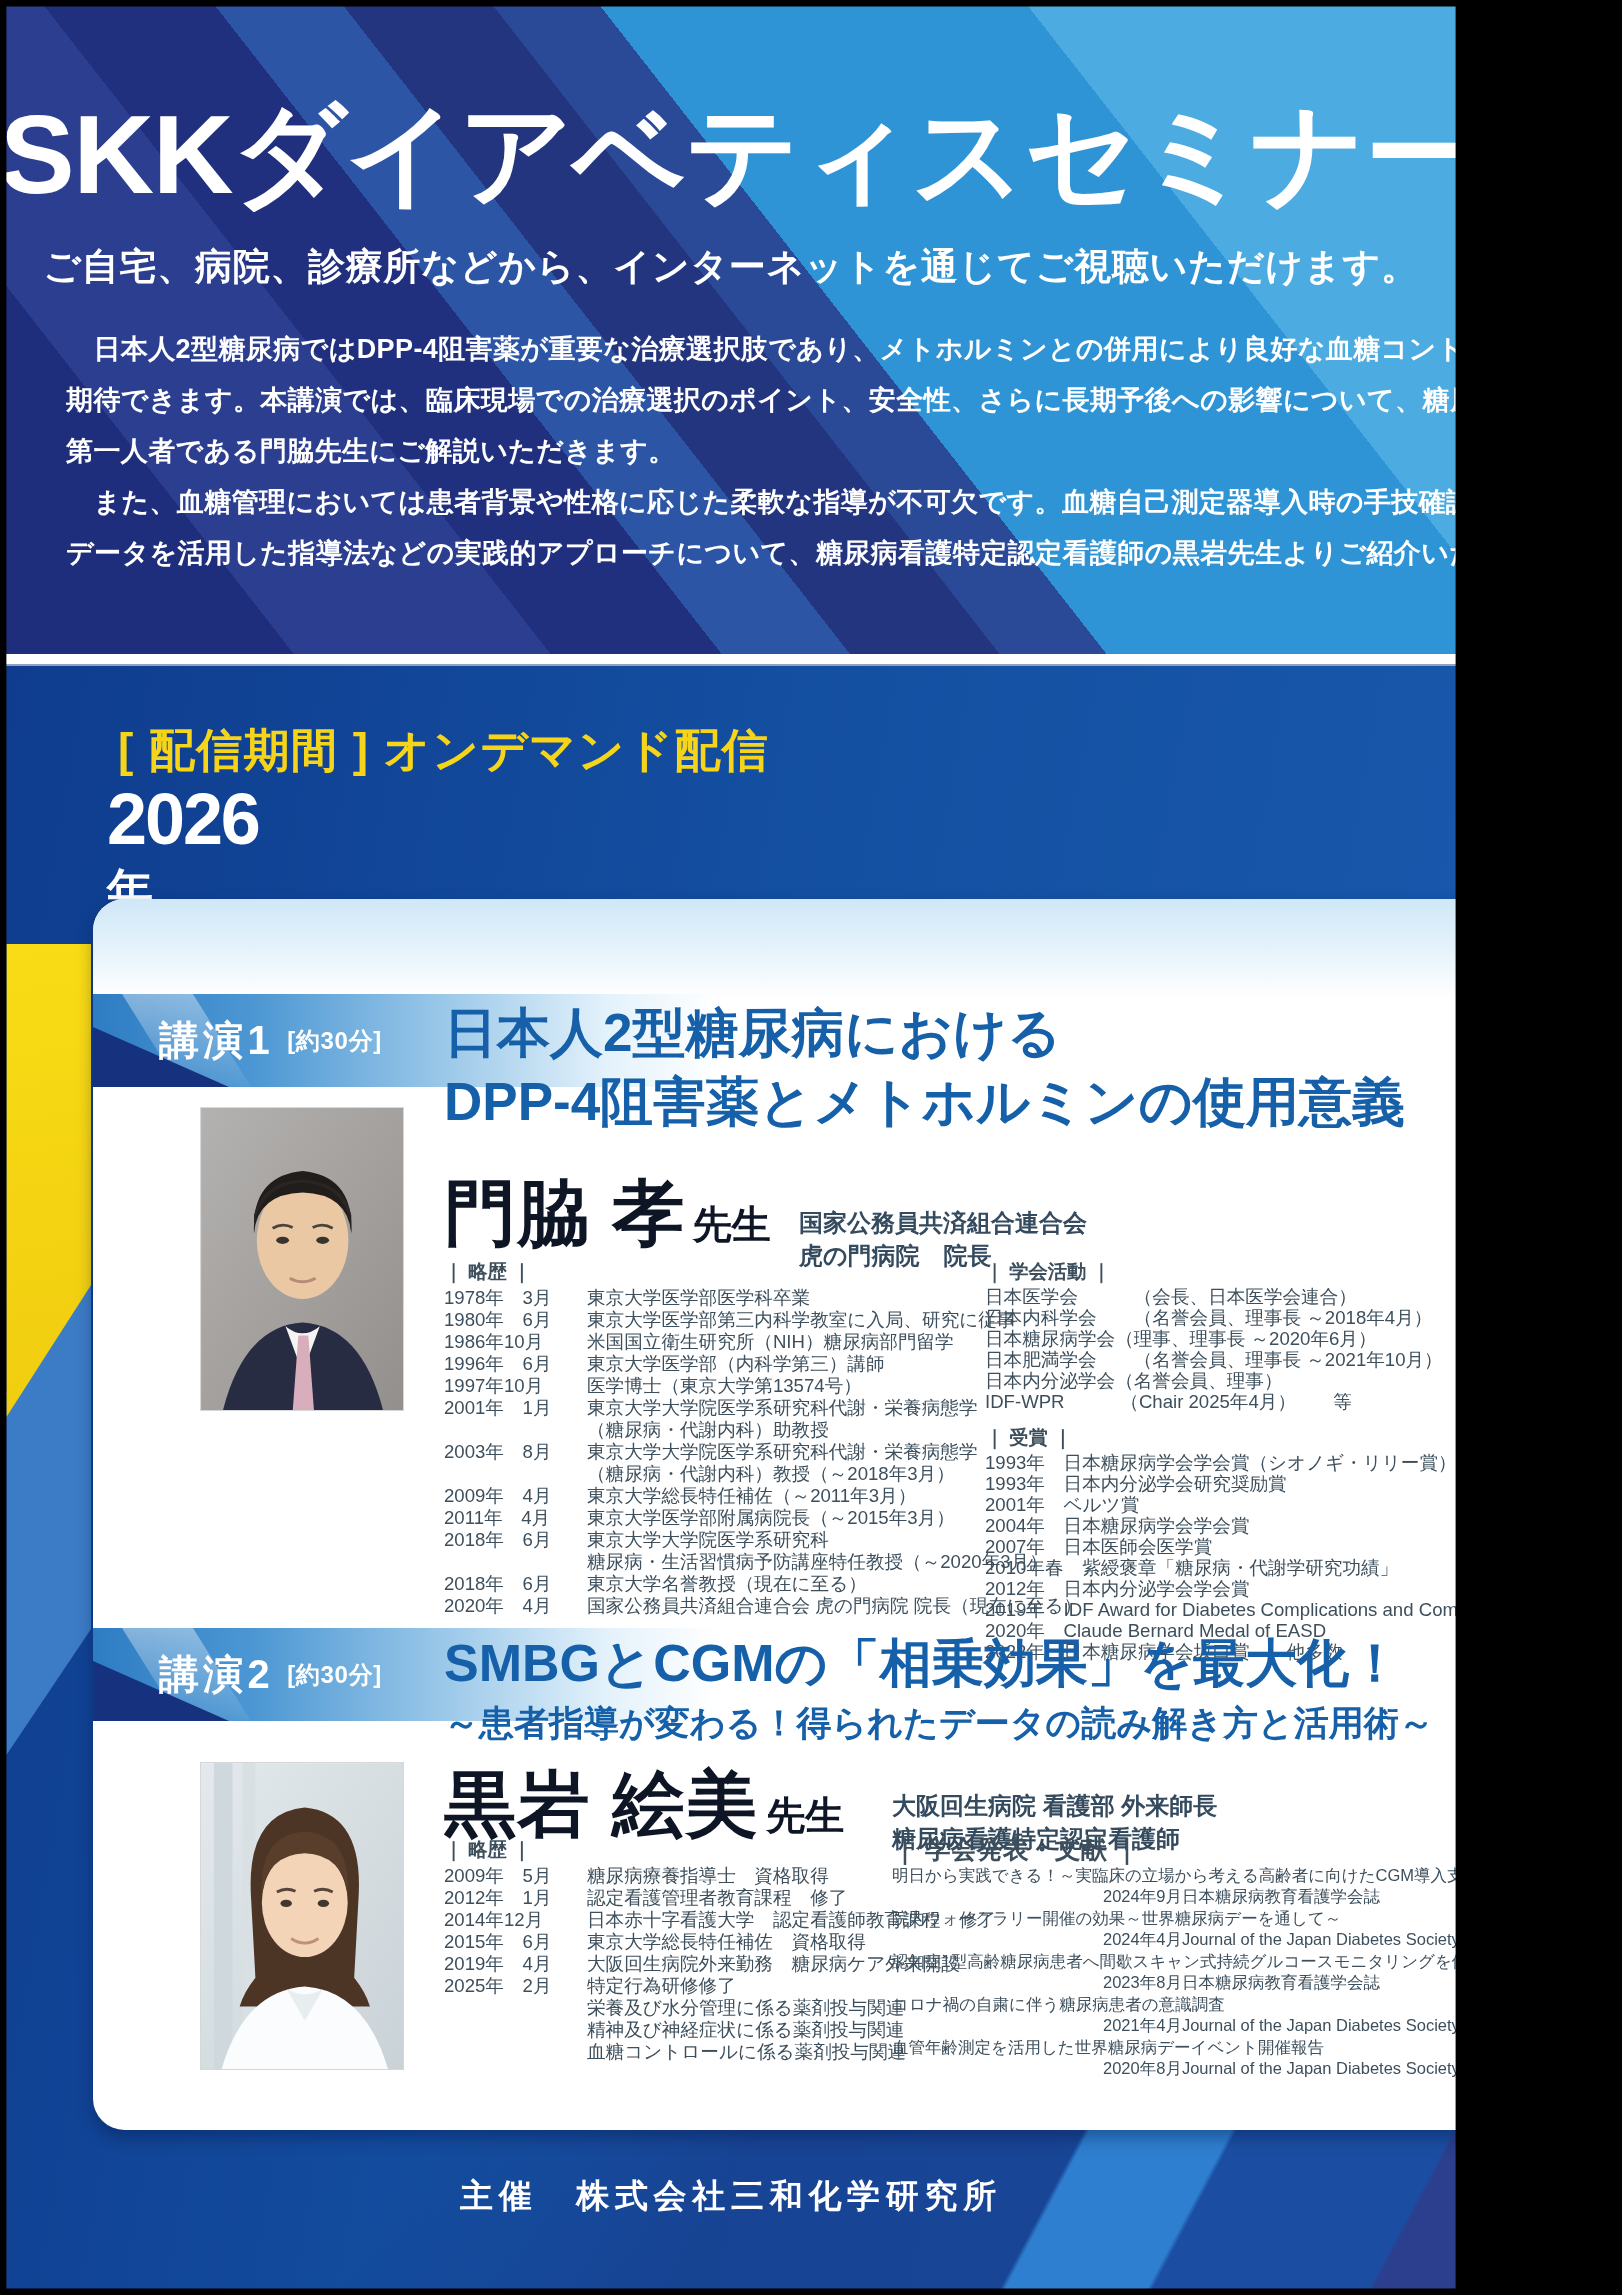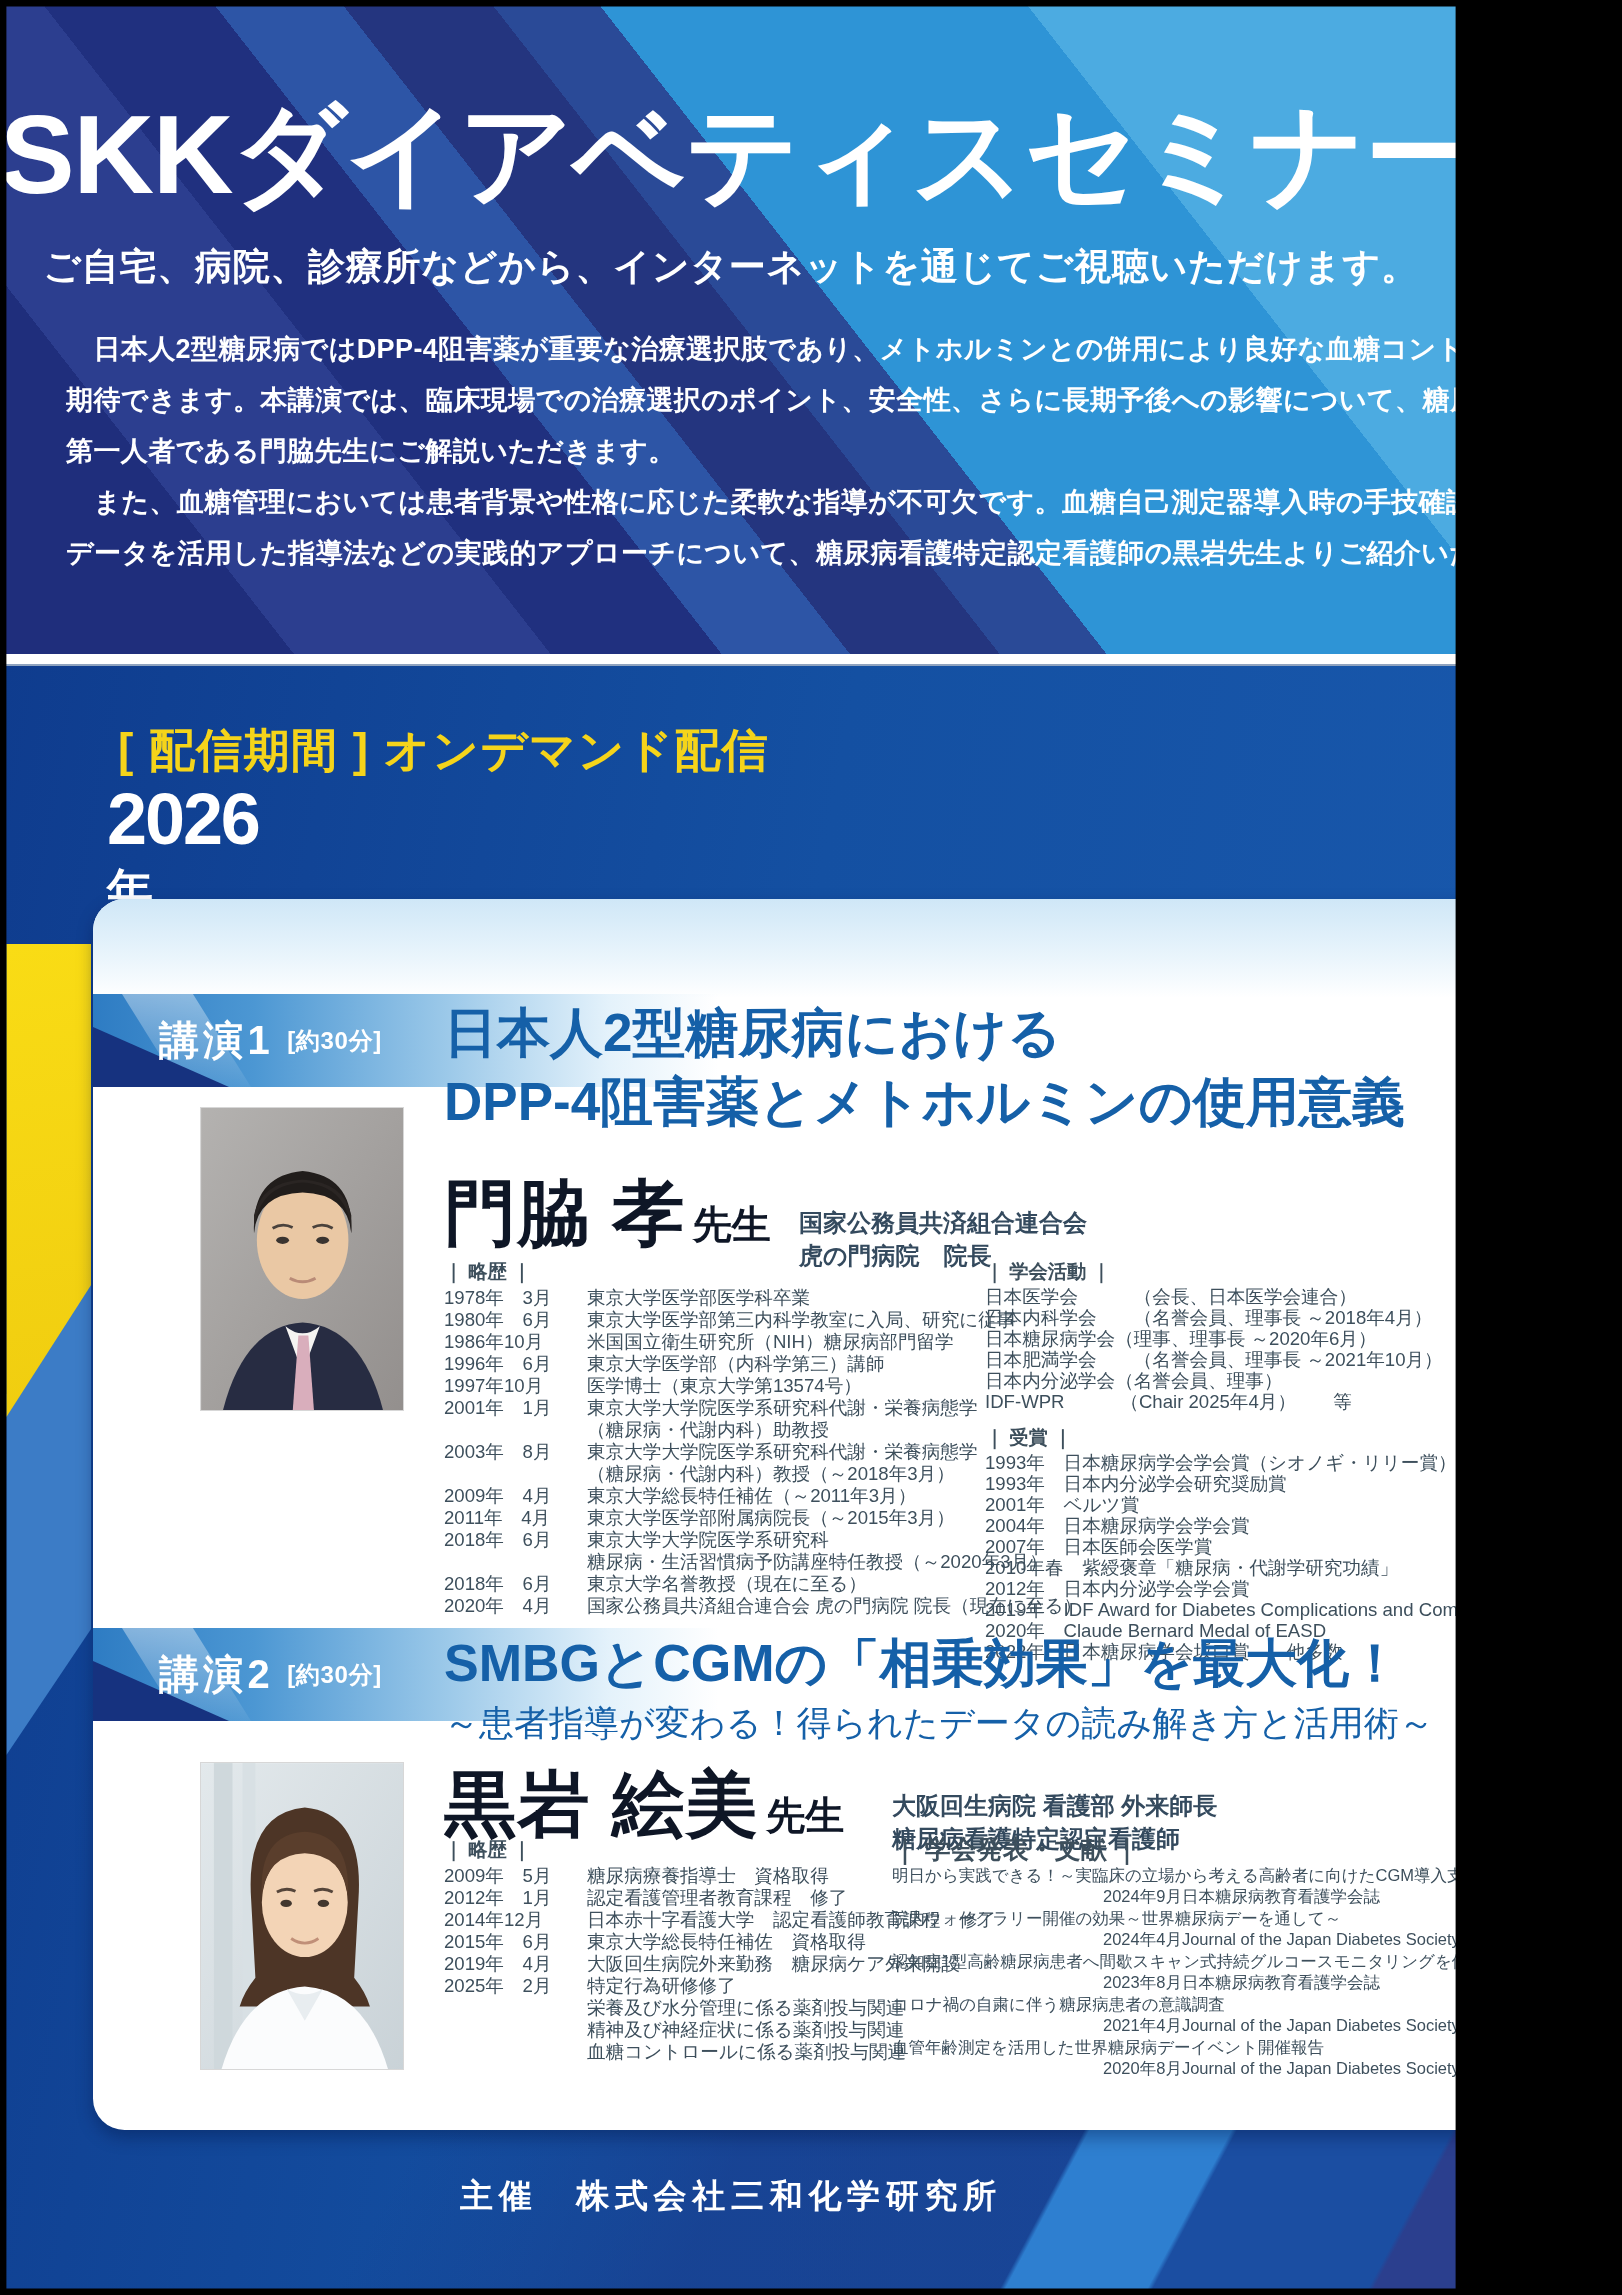--- a/index.html
+++ b/index.html
@@ -67,21 +67,21 @@
     clip-path:polygon(0 0,55% 0,100% 100%,45% 100%);}
   .badge{position:absolute;left:66px;top:0;height:100%;display:flex;align-items:center;color:#fff;}
   .badge .b-label{font-size:40px;font-weight:900;letter-spacing:4.3px;}
   .badge .b-dur{font-size:24px;font-weight:800;margin-left:13px;letter-spacing:0.7px;text-align:center;}
   .band1{top:95px;}
   .band2{top:729px;}
 
   .lec-title{position:absolute;color:#1560a8;font-weight:900;white-space:nowrap;}
   .l1-title{left:351px;top:99px;font-size:53px;line-height:69px;}
   .l2-title{left:351px;top:732px;font-size:52px;line-height:64px;}
-  .l2-sub{position:absolute;left:351px;top:801px;font-size:35px;font-weight:400;color:#1560a8;white-space:nowrap;}
+  .l2-sub{position:absolute;left:351px;top:801px;font-size:35px;font-weight:700;color:#1560a8;white-space:nowrap;}
 
   .photo{position:absolute;border:0.7px solid #d7d7d7;overflow:hidden;}
   .photo1{left:107px;top:208px;width:204px;height:304px;}
   .photo2{left:107px;top:863px;width:204px;height:308px;}
   .photo svg{display:block;}
 
   .name-row{position:absolute;display:flex;align-items:baseline;color:#0e1626;white-space:nowrap;}
   .n1{left:351px;top:267px;}
   .n2{left:351px;top:858px;}
   .sp-name{font-size:72px;font-weight:900;letter-spacing:1.4px;}

